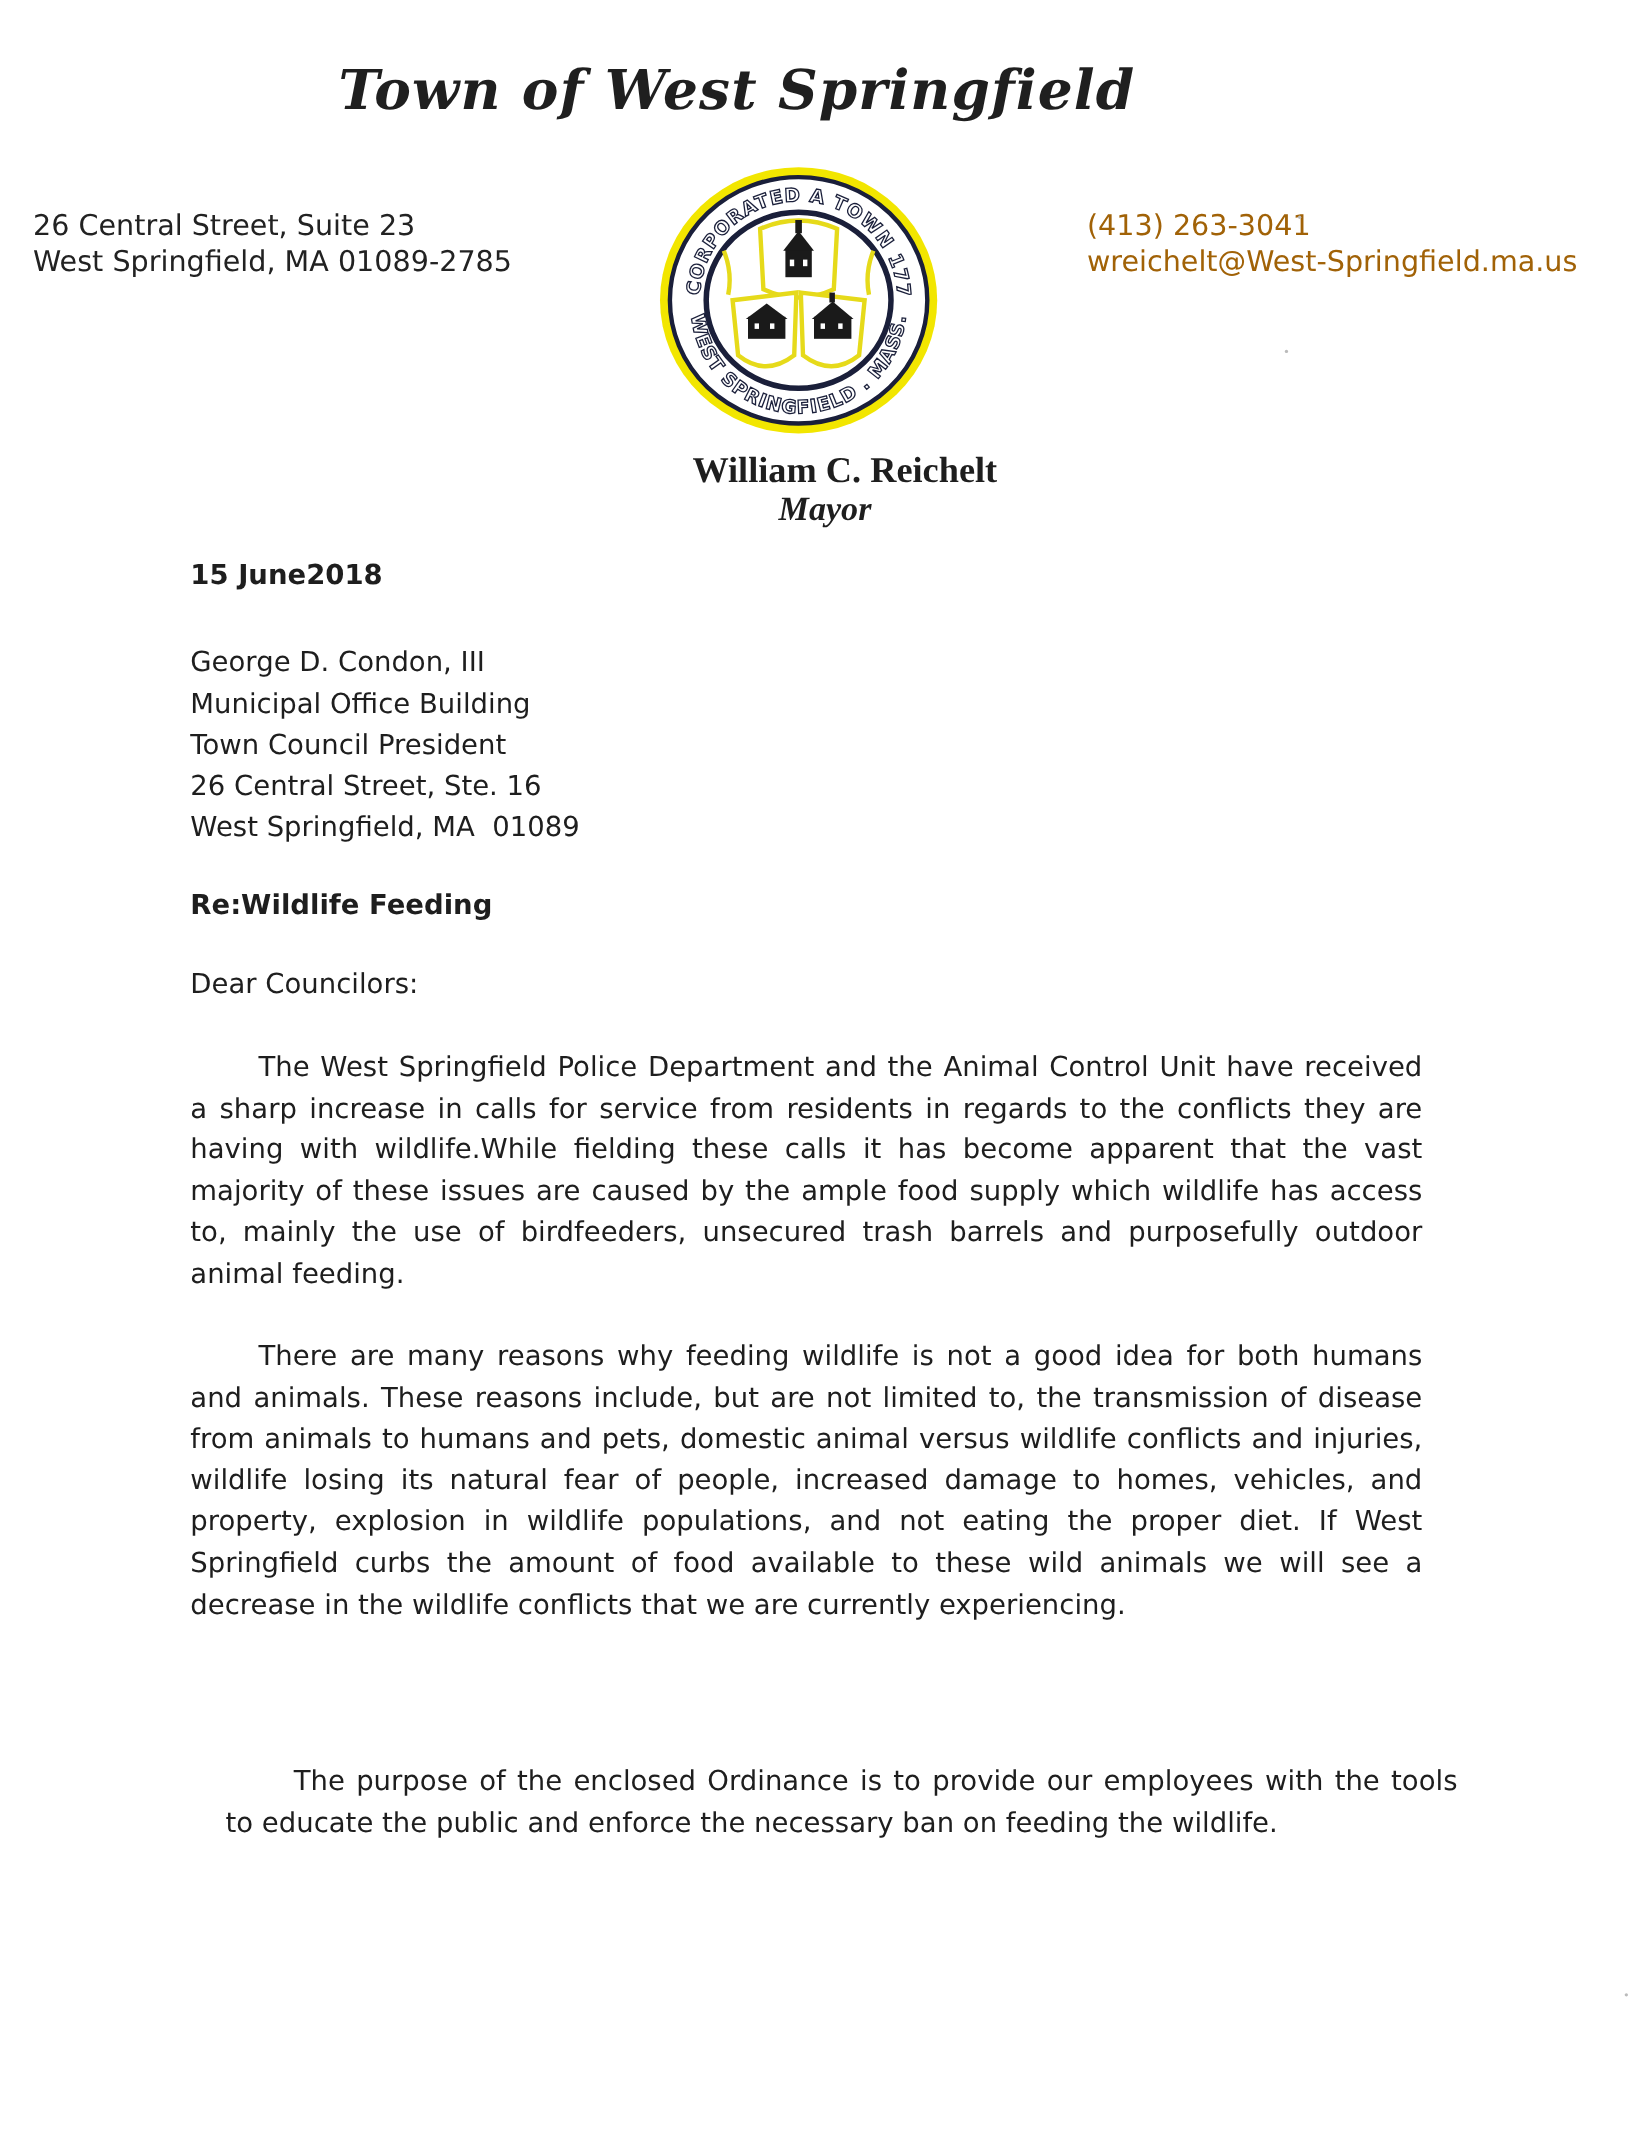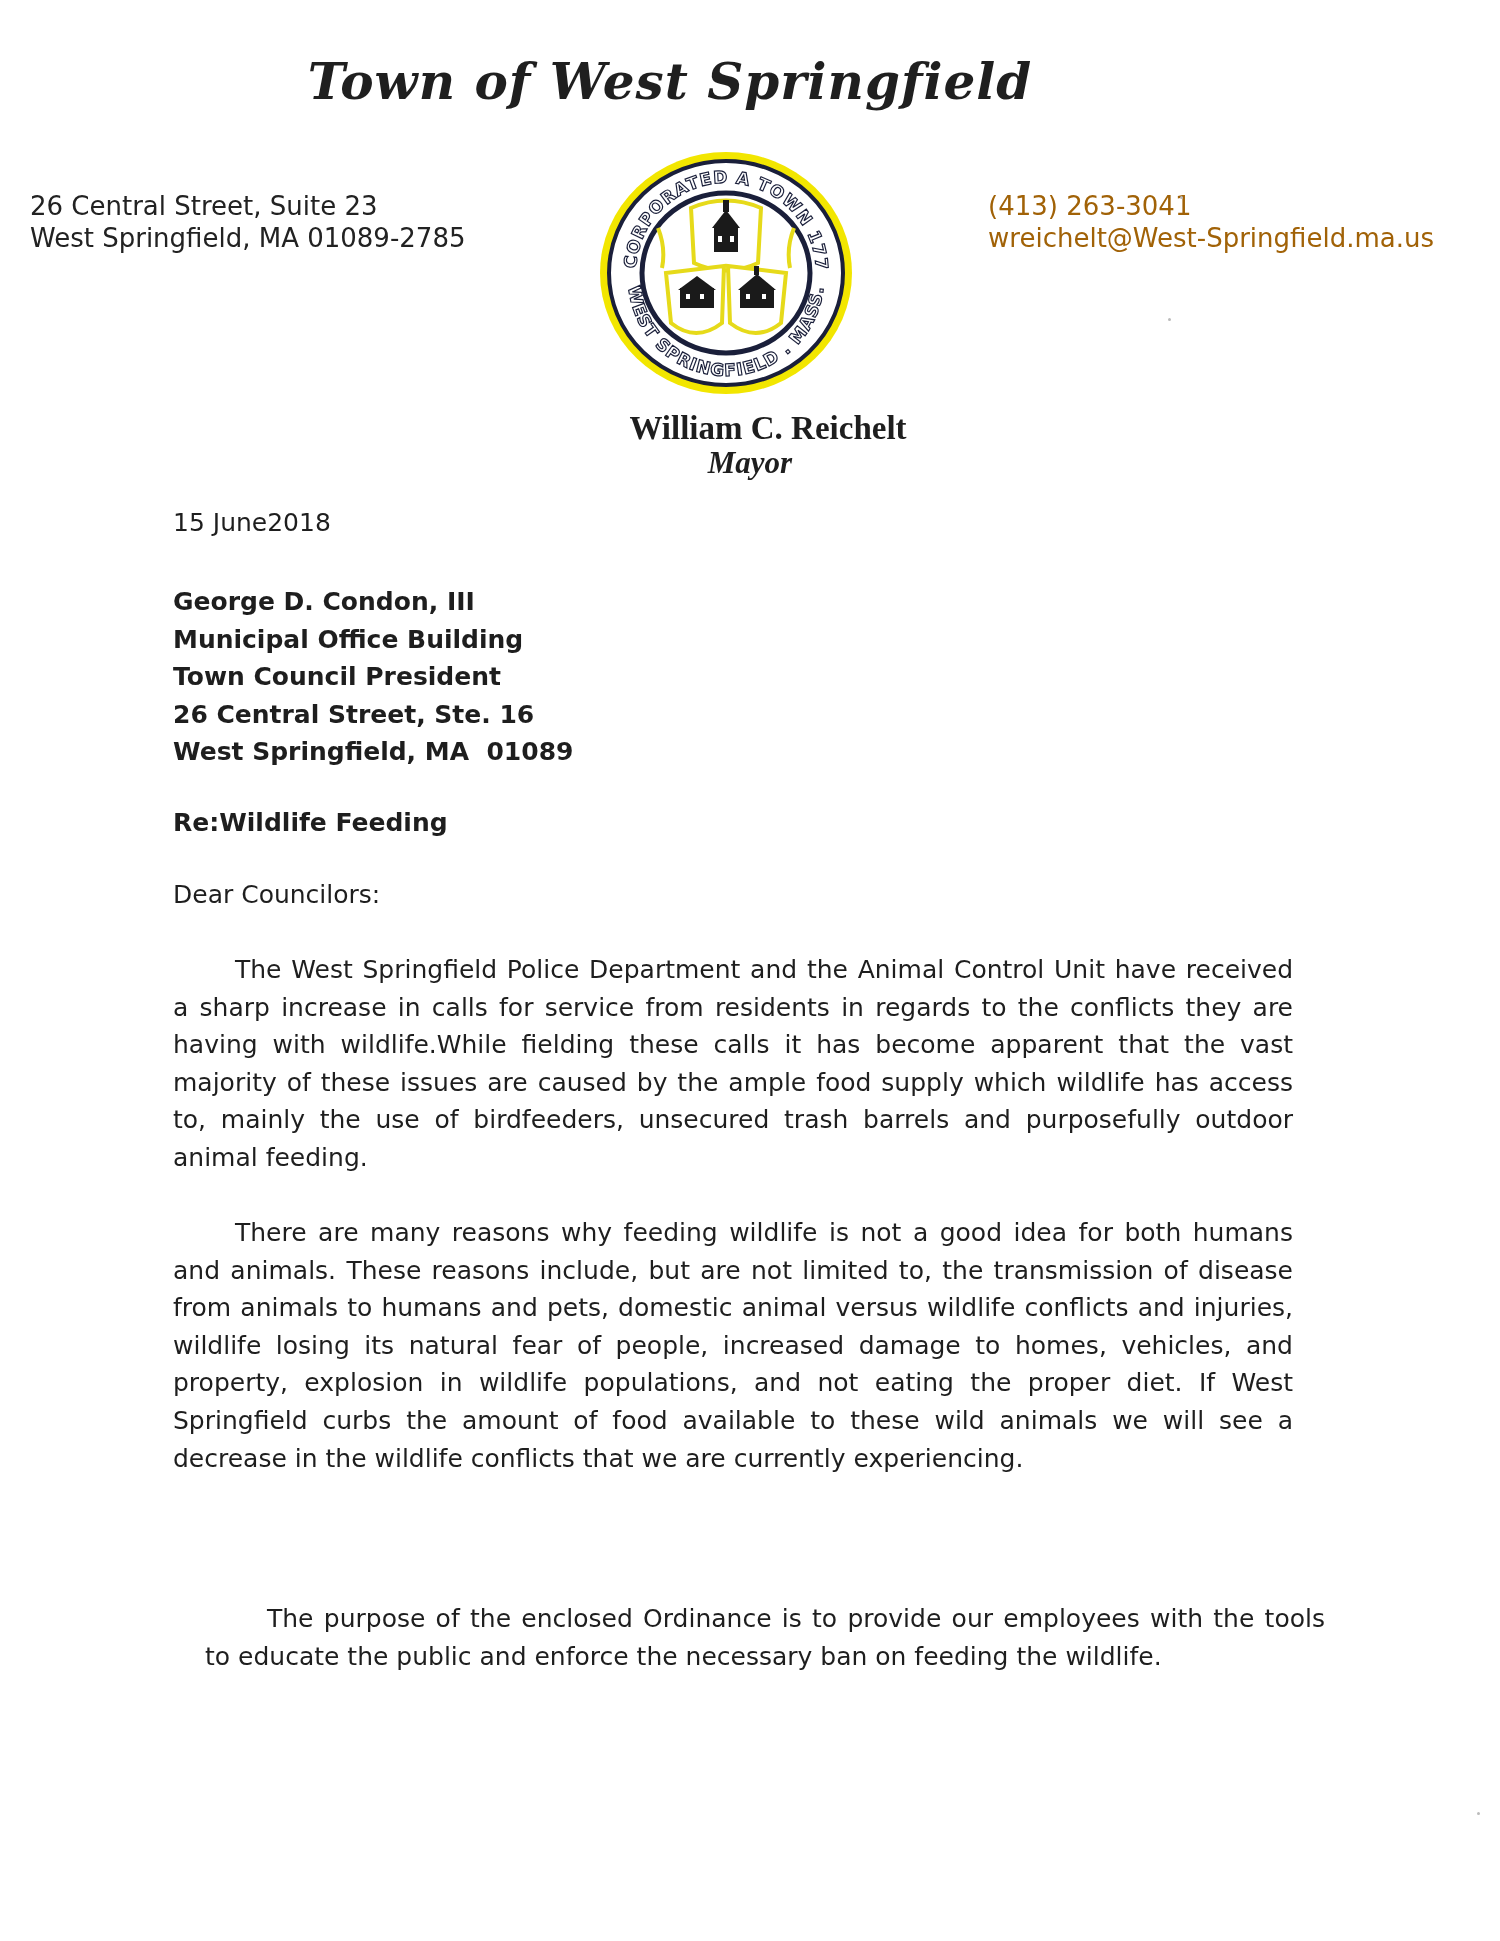--- a/index.html
+++ b/index.html
@@ -26,23 +26,23 @@
   .mayor-block {
     position: absolute; left: 0; top: 410px; width: 1500px; text-align: center;
     font-family: "Liberation Serif", serif; color: #1e1e1e;
   }
   .mayor-name { font-size: 33px; font-weight: bold; line-height: 36px; padding-left: 36px; }
   .mayor-title { font-size: 31px; font-weight: bold; font-style: italic; line-height: 34px; }
   .body-text {
     position: absolute; left: 173px; width: 1120px;
     font-family: "DejaVu Sans", sans-serif; font-size: 25px; color: #1e1e1e;
   }
-  .date { top: 508px; }
+  .date { top: 508px; font-weight: bold; }
   .recipient { top: 583px; line-height: 37.5px; }
-  .recipient div { white-space: pre; font-weight: bold; }
+  .recipient div { white-space: pre; }
   .subject { top: 808px; font-weight: bold; }
   .salutation { top: 880px; }
   .para {
     line-height: 37.6px; text-align: justify; text-indent: 62px;
   }
   .p1 { top: 951px; }
   .p2 { top: 1214px; }
   .p3 { top: 1600px; margin-left: 32px; }
   .speck { position: absolute; width: 3px; height: 3px; background: #bbb; border-radius: 50%; }
 </style>

